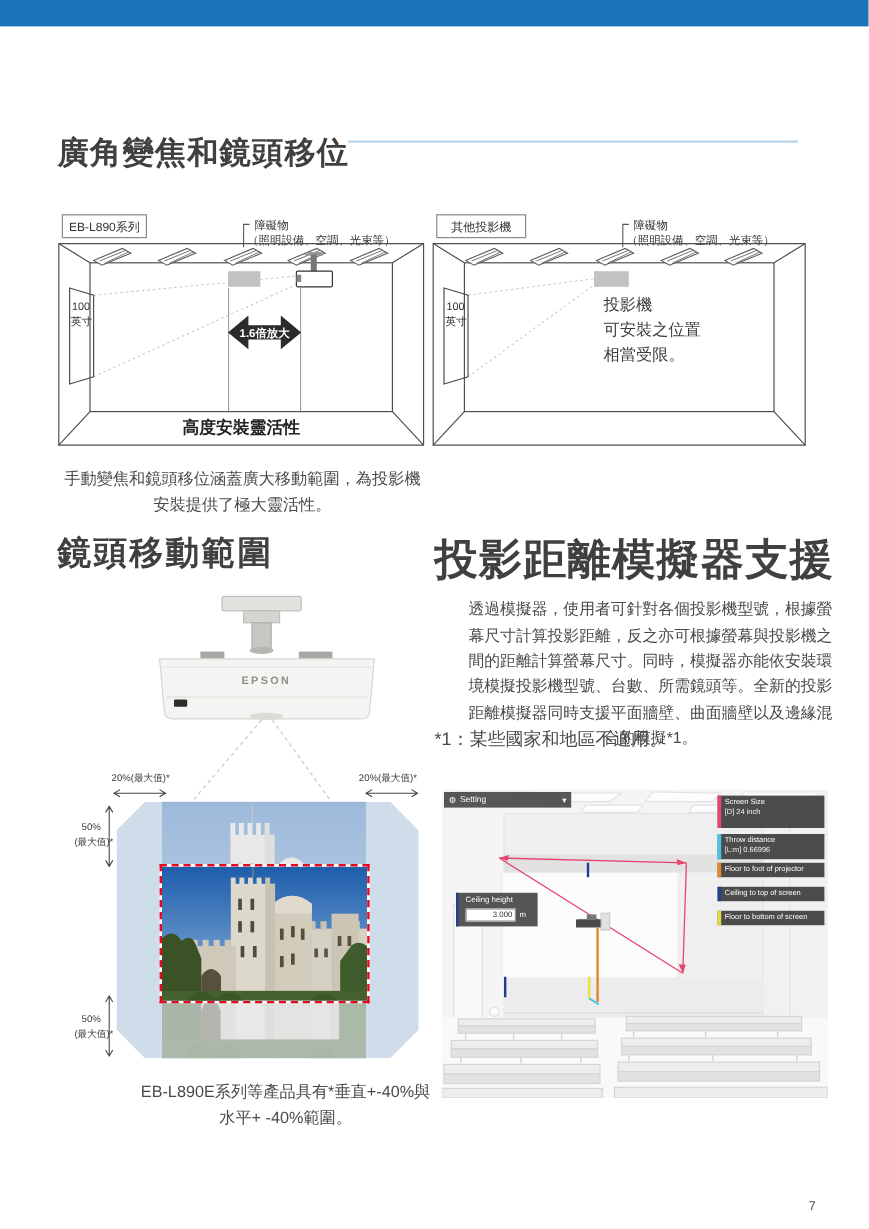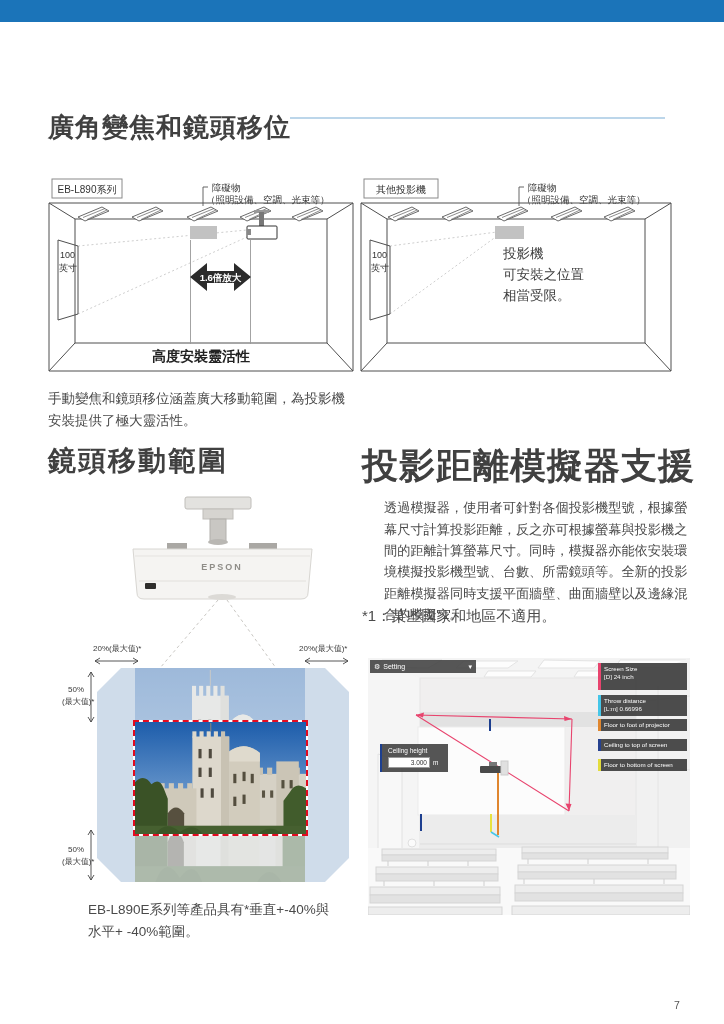--- a/index.html
+++ b/index.html
@@ -5,21 +5,21 @@
   html,body{margin:0;padding:0;background:#fff;}
   body{font-family:"Liberation Sans","DejaVu Sans",sans-serif;}
   .page{position:relative;width:724px;height:1024px;background:#fff;overflow:hidden;}
   .abs{position:absolute;}
   .topbar{left:0;top:0;width:724px;height:22px;background:#1b74b9;}
   .h-blue{color:#404040;font-weight:bold;margin:0;}
   .h1{left:48px;top:110px;font-size:26px;letter-spacing:1px;}
   .h1-rule{left:290px;top:117px;width:375px;height:2px;background:#bcd6ea;}
   .h2{left:48px;top:442px;font-size:28px;letter-spacing:2px;}
   .h3{left:362px;top:442px;font-size:36px;letter-spacing:1px;}
-  .body-text{color:#4a4a4a;font-size:13.5px;line-height:1.66;}
+  .body-text{color:#4a4a4a;font-size:13.5px;line-height:1.66;text-align:center;}
   .para1{left:48px;top:374px;width:308px;}
   .para3{left:384px;top:484px;width:316px;font-size:13.2px;line-height:1.62;}
   .footnote{left:362px;top:607px;font-size:15px;color:#4a4a4a;}
   .caption2{left:88px;top:899px;width:300px;}
   .pagenum{left:674px;top:999px;font-size:10.5px;color:#555;}
   svg text{font-family:"Liberation Sans","DejaVu Sans",sans-serif;}
   .room-line{stroke:#4f4f4f;stroke-width:1;fill:none;}
   .badge-box{fill:#fff;stroke:#8a8a8a;stroke-width:1;}
   .badge-text{font-size:10px;fill:#333;}
   .diag-label{font-size:9.5px;fill:#333;}

